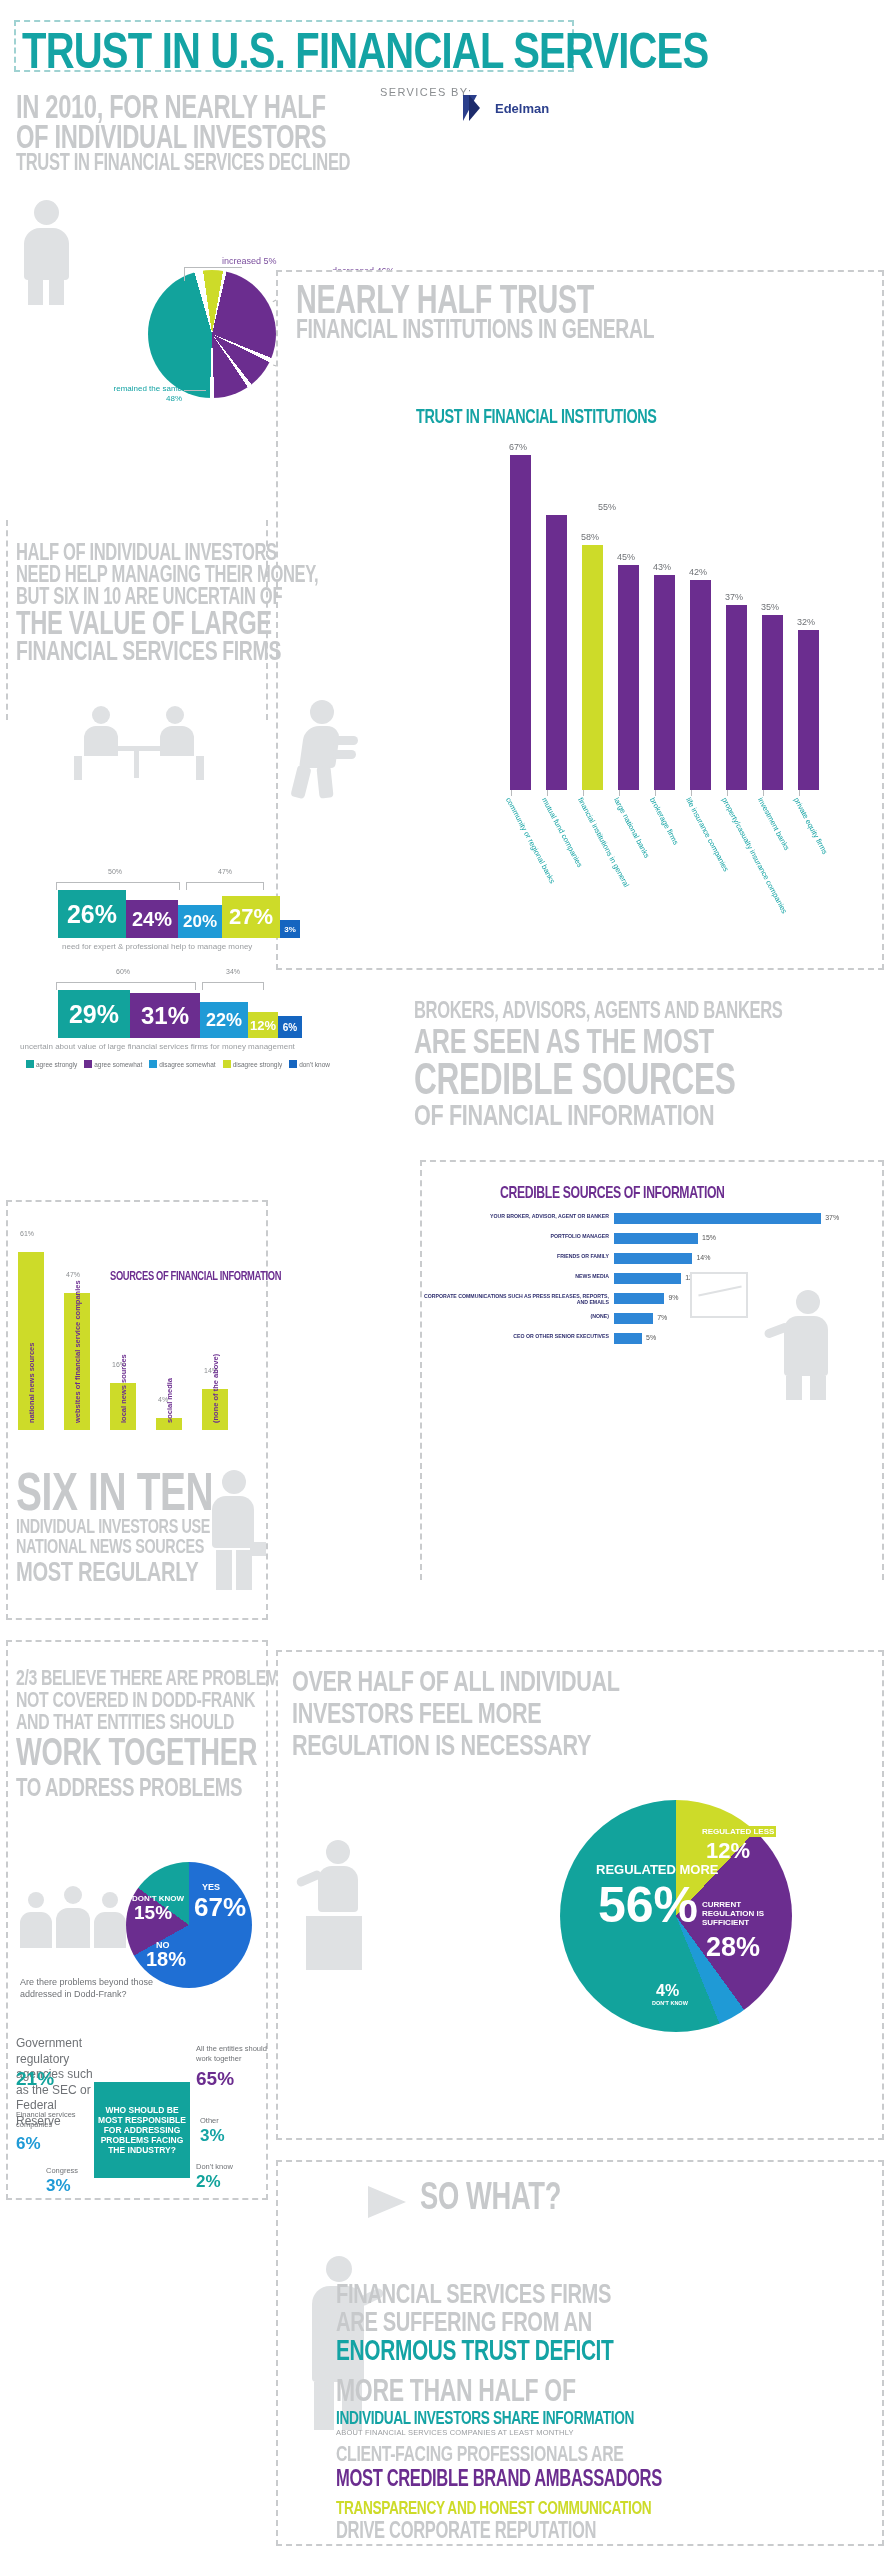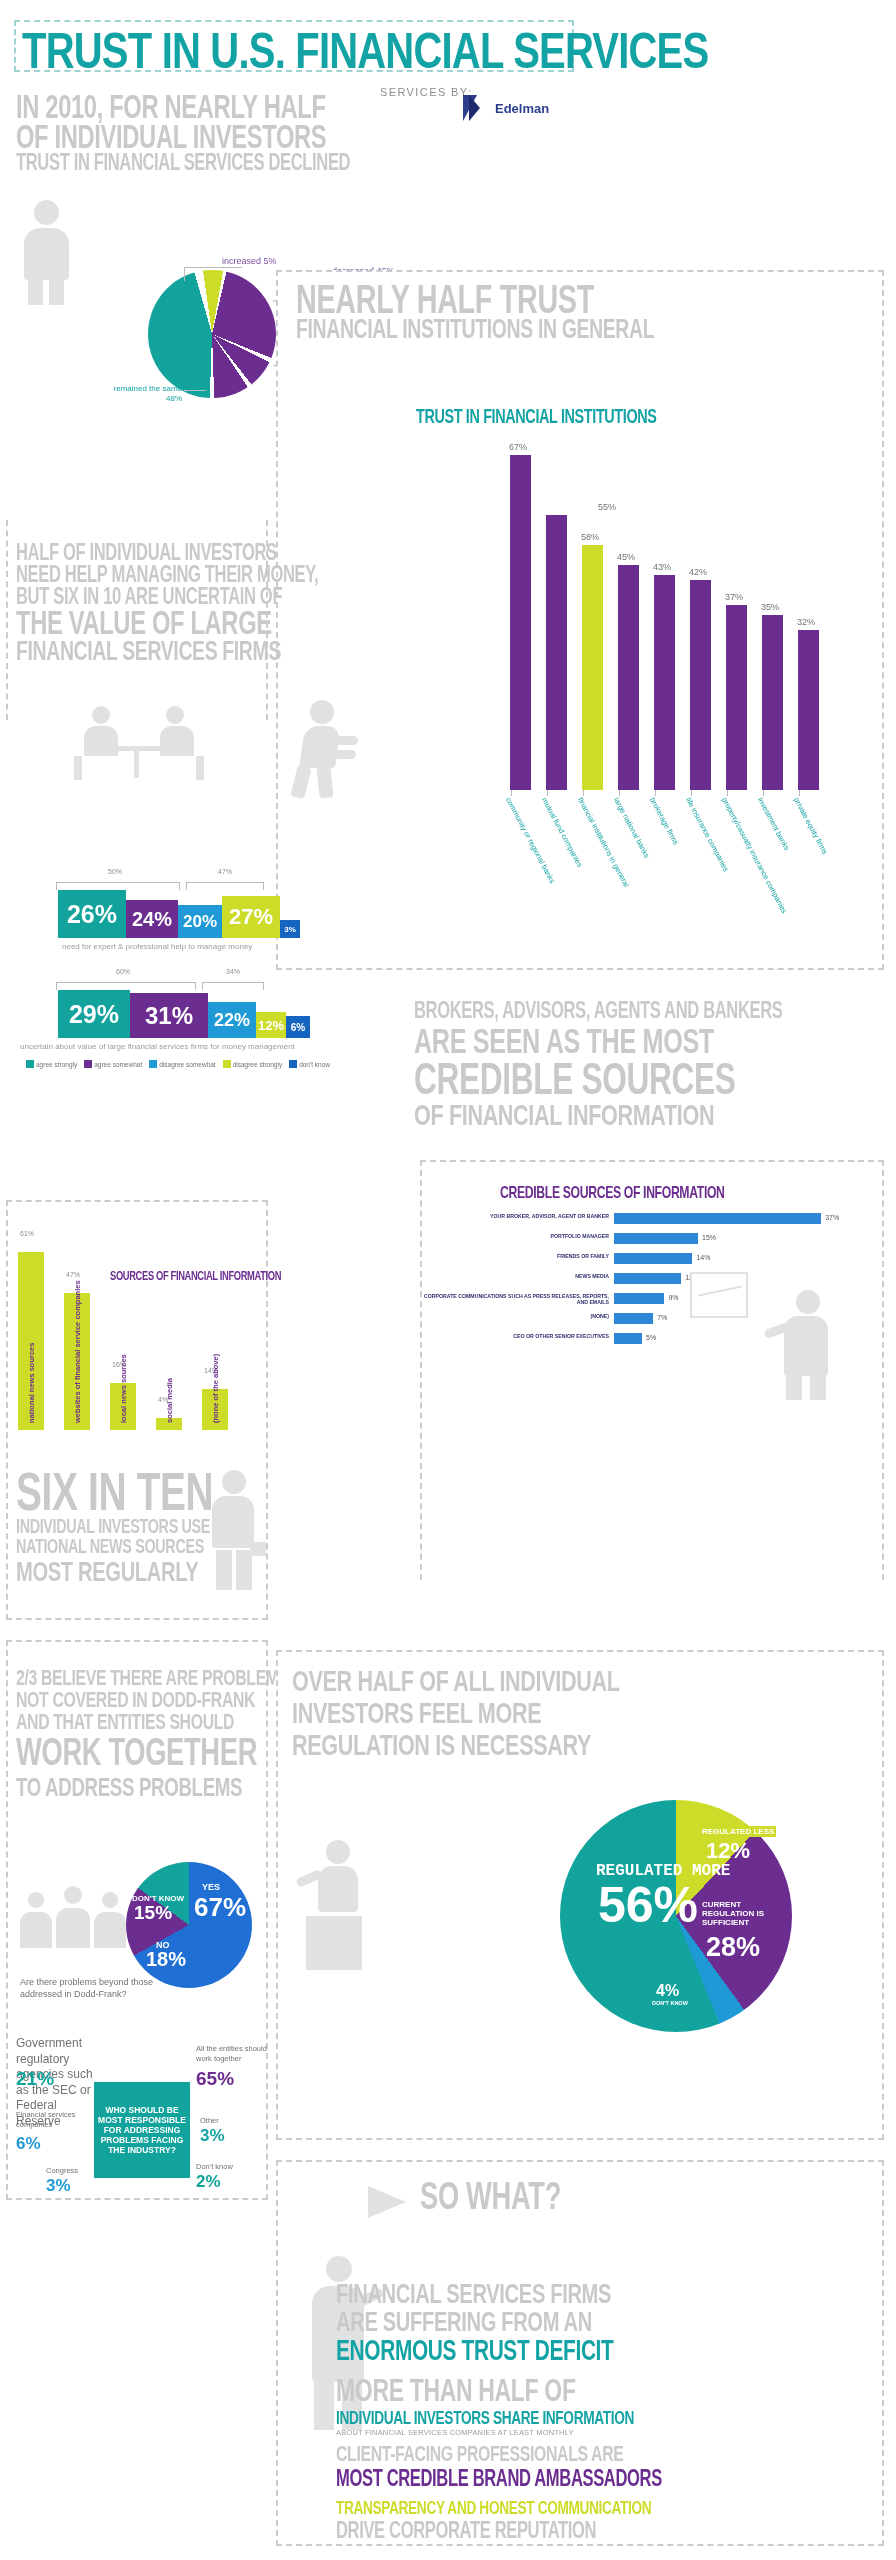--- a/index.html
+++ b/index.html
@@ -248,21 +248,21 @@
 </div>
 <div class="cap" style="left:62px;top:942px;">need for expert &amp; professional help to manage money</div>
 
 <div class="bracket" style="left:56px;top:982px;width:140px;"></div>
 <div class="brk-lbl" style="left:116px;top:968px;">60%</div>
 <div class="bracket" style="left:202px;top:982px;width:62px;"></div>
 <div class="brk-lbl" style="left:226px;top:968px;">34%</div>
 
 <div class="stack" style="left:58px;top:990px;">
   <div class="seg c-teal" style="width:72px;height:48px;font-size:25px;">29%</div>
-  <div class="seg c-purp" style="width:78px;height:45px;font-size:24px;">31%</div>
+  <div class="seg c-purp" style="width:70px;height:45px;font-size:24px;">31%</div>
   <div class="seg c-blue" style="width:48px;height:36px;font-size:18px;">22%</div>
   <div class="seg c-lime" style="width:30px;height:26px;font-size:13px;">12%</div>
   <div class="seg c-dblue" style="width:24px;height:22px;font-size:10px;">6%</div>
 </div>
 <div class="cap" style="left:20px;top:1042px;">uncertain about value of large financial services firms for money management</div>
 
 <div class="legend" id="help-legend" style="left:26px;top:1060px;">
     <span style="display: inline-flex; align-items: center;">
       <i style="background: rgb(18, 163, 156);"></i>
       <span>agree strongly</span>
@@ -434,21 +434,21 @@
   <div class="body" style="left:16px;top:76px;width:56px;height:54px;"></div>
 </div>
 
 <div class="pie" style="left:560px;top:1800px;width:232px;height:232px;
  background:conic-gradient(from 0deg,
    #cddb29 0deg 43deg,
    #6b2d8f 43deg 144deg,
    #1f9ad6 144deg 158deg,
    #12a39c 158deg 360deg);"></div>
 
-<div style="position:absolute;left:596px;top:1862px;font-size:16px;color:#fff;font-weight:bold;font-family:Liberation Mono, monospace;">REGULATED MORE</div>
+<div style="position:absolute;left:596px;top:1862px;font-size:13px;color:#fff;font-weight:bold;">REGULATED MORE</div>
 <div style="position:absolute;left:598px;top:1876px;font-size:50px;color:#fff;font-weight:bold;">56%</div>
 
 <div style="position:absolute;left:700px;top:1826px;font-size:8px;color:#fff;font-weight:bold;background:#cddb29;padding:1px 2px;">REGULATED LESS</div>
 <div style="position:absolute;left:706px;top:1838px;font-size:22px;color:#fff;font-weight:bold;">12%</div>
 
 <div style="position:absolute;left:702px;top:1900px;width:74px;font-size:8px;color:#fff;font-weight:bold;line-height:1.15;">CURRENT REGULATION IS SUFFICIENT</div>
 <div style="position:absolute;left:706px;top:1932px;font-size:27px;color:#fff;font-weight:bold;">28%</div>
 
 <div style="position:absolute;left:656px;top:1982px;font-size:16px;color:#fff;font-weight:bold;">4%</div>
 <div style="position:absolute;left:652px;top:2000px;font-size:5.5px;color:#fff;font-weight:bold;">DON'T KNOW</div>

